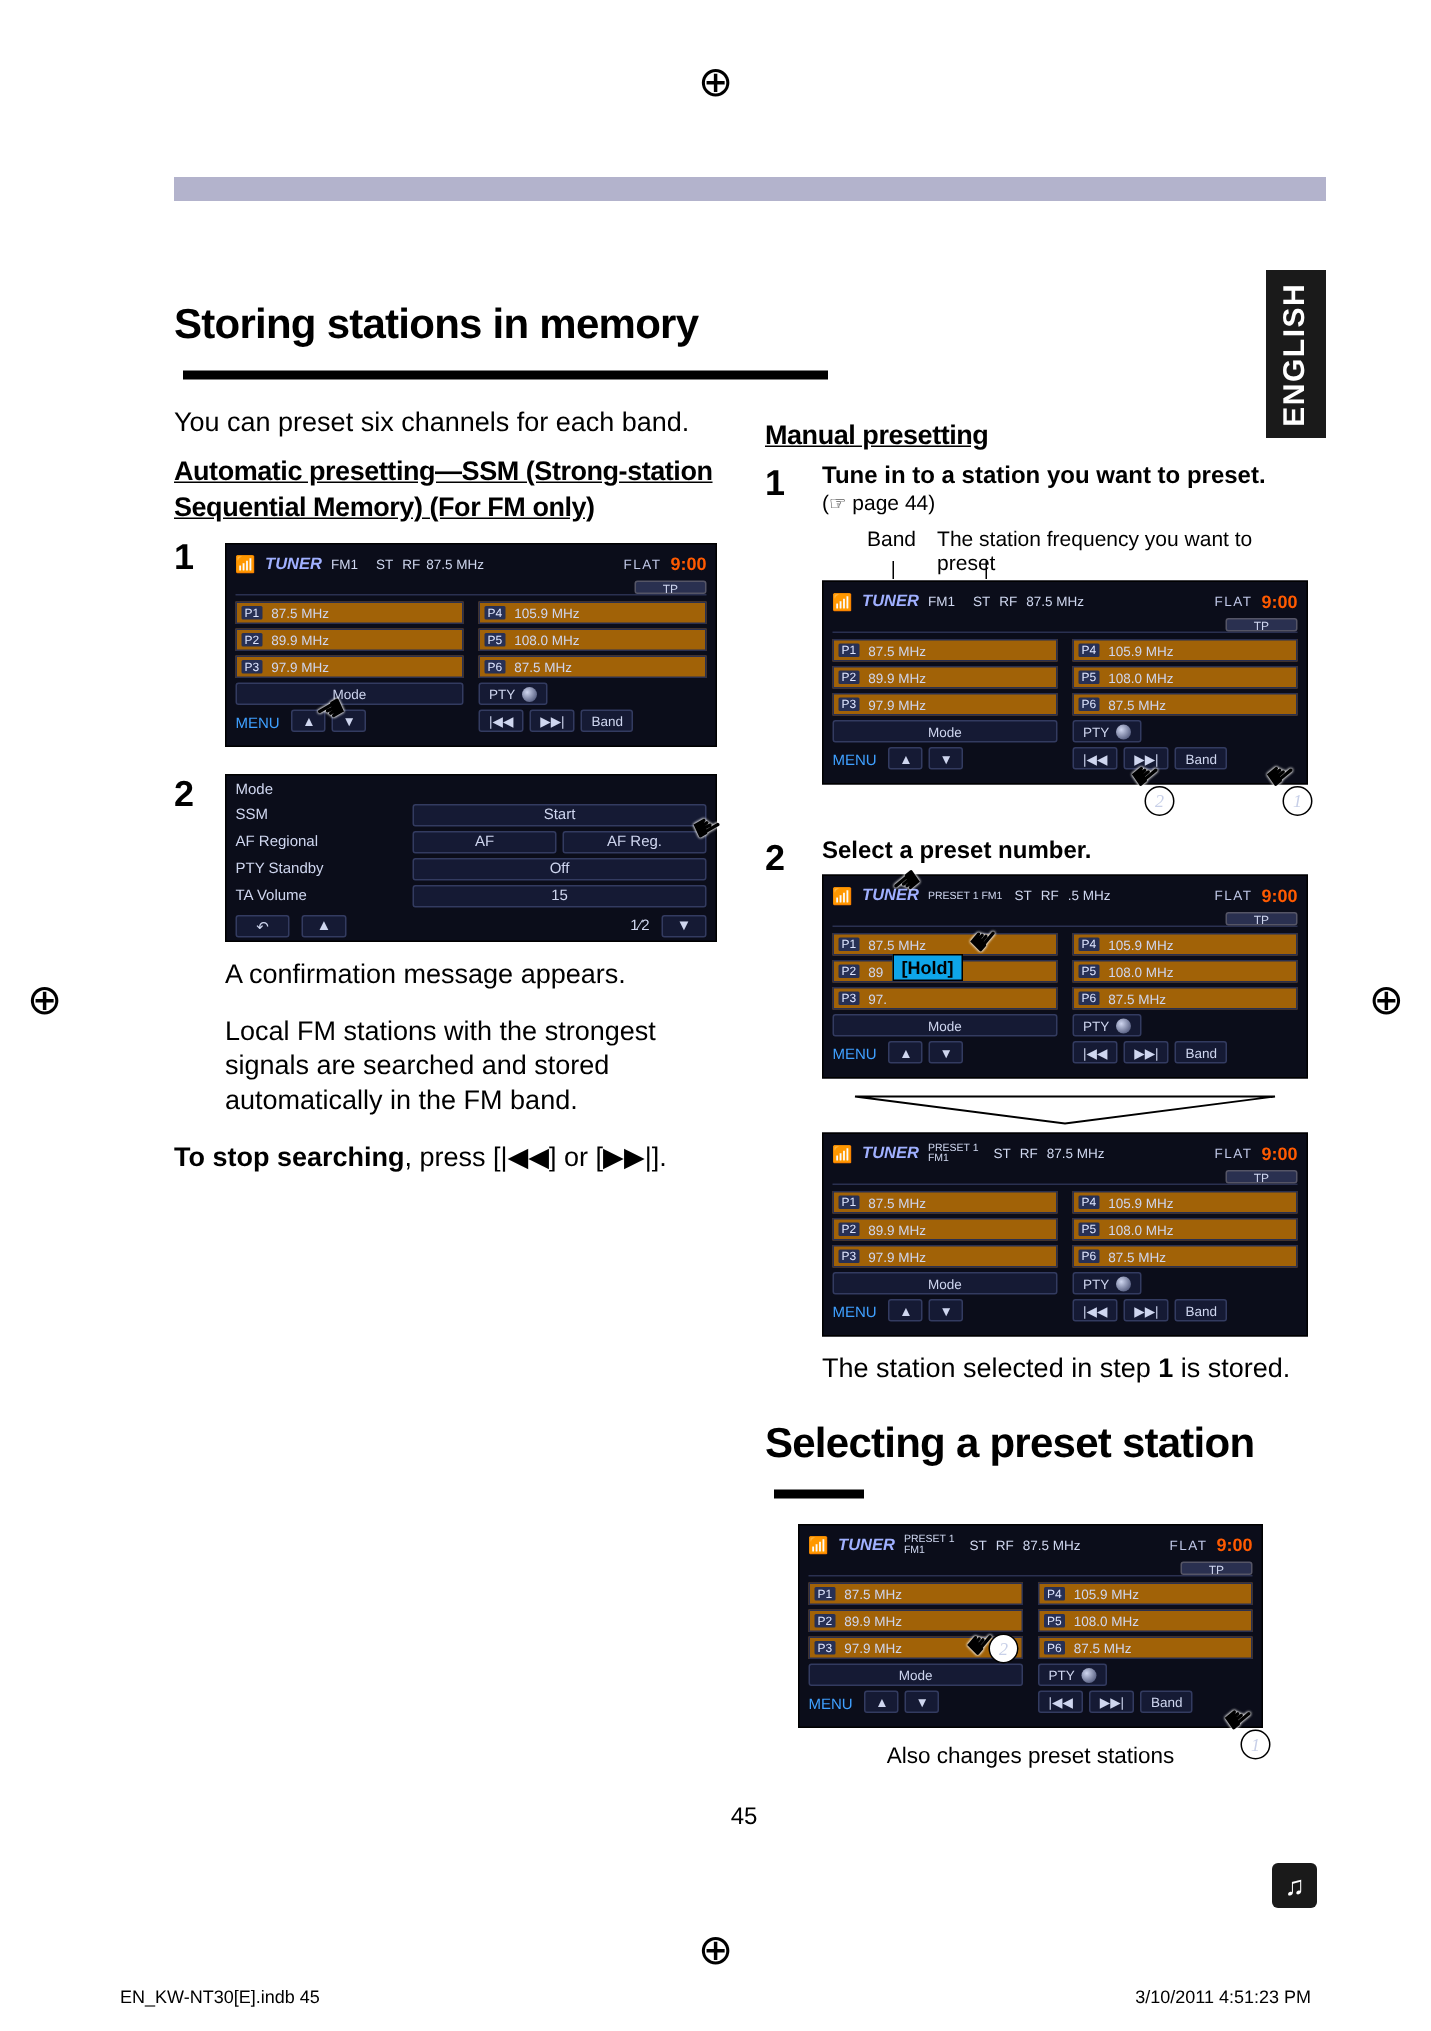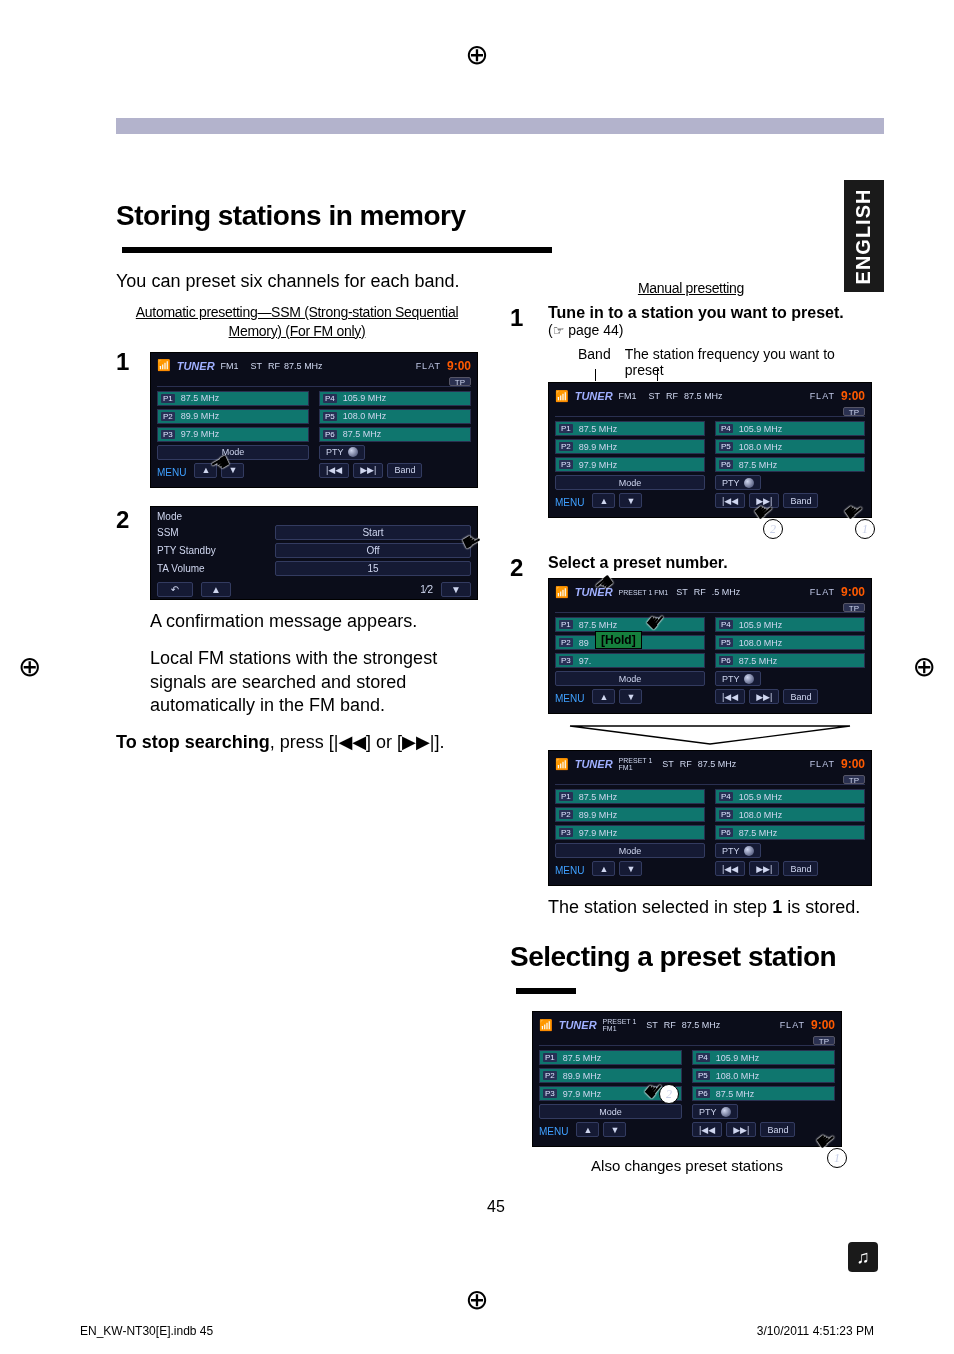--- a/index.html
+++ b/index.html
@@ -25,59 +25,59 @@
 
   .content { position: absolute; left: 46px; top: 130px; width: 760px; }
 
   .columns { display:flex; gap: 32px; }
   .col { width: 362px; }
 
   h1 { font-family: "Arial Black","Helvetica Neue",Arial,sans-serif; font-weight: 900; font-size: 28px; font-stretch: condensed; letter-spacing: -0.5px; margin-bottom: 6px; position: relative; }
   h1 .rule { display:inline-block; vertical-align: middle; height: 6px; background: #000; }
   h1 .rule.short { width: 60px; margin-left:6px;}
   h1 .rule.long { width: 430px; margin-left:6px;}
-  h2 { font-weight: 400; font-size: 14px; text-decoration: underline; margin: 10px 0 6px; letter-spacing:-0.3px;text-align:center;}
+  h2 { font-weight: 700; font-size: 18px; text-decoration: underline; margin: 10px 0 6px; letter-spacing:-0.3px;}
   h2.split { line-height: 1.3; }
   .body-text { font-size: 18px; line-height: 1.3; font-weight: 400; }
   .step-num { font-family: "Arial Black",Arial,sans-serif; font-weight: 900; font-size: 24px; display:inline-block; width:24px; vertical-align: top;}
   .step-num.tight { margin-right: 4px; }
   .step-block { display:flex; gap:10px; margin: 8px 0; align-items:flex-start;}
   .step-body { flex:1; }
   .step-title { font-weight: 700; font-size:16px; }
   .page-ref { font-size: 14px; }
   .pointer-icon { display:inline-block; font-size:13px;}
   .caption { font-size: 15px; text-align:center; margin-top:4px;}
 
   
   .device { background: #0b0d1a; color: #c8d0e8; font-family: Arial, sans-serif; font-size: 11px; border: 1px solid #000; padding: 4px 6px 6px; margin: 4px 0 10px; position:relative;}
   .dev-top { display:flex; align-items:center; gap:6px; height:18px; }
   .dev-src { color:#a0b0ff; font-style:italic; font-weight:bold;}
   .dev-band { color:#d0d8f0; font-size:9px;}
   .dev-freq { color:#d0d8f0; font-size:9px;}
   .dev-flat { margin-left:auto; color:#c0c8e8; font-size:9px; letter-spacing:1px;}
   .dev-time { color:#ff5a00; font-weight:bold; font-size:12px;}
   .dev-sub { height:10px; border-bottom:1px solid #2a3050; margin:2px 0 4px; display:flex; justify-content:flex-end;}
-  .dev-tp { background:#2a3050; color:#cfd6ef; font-size:8px; padding:0 5px; border:1px solid #556; border-radius:2px;}
+  .dev-tp { background:#2a3050; color:#cfd6ef; font-size:8px; padding:0 18px; border:1px solid #556; border-radius:2px;}
   .preset-grid { display:grid; grid-template-columns: 1fr 1fr; gap:3px 10px; margin-bottom:3px;}
-  .preset { display:flex; gap:6px; align-items:center; background:#0f766e; border:1px solid #2a3050; padding:1px 3px; height:15px;}
+  .preset { display:flex; gap:6px; align-items:center; background:#a16207; border:1px solid #2a3050; padding:1px 3px; height:15px;}
   .preset .pl { background:#273055; color:#dfe6ff; font-size:8px; padding:0 2px; border-radius:1px;}
   .preset .pv { color:#cfd6ef; font-size:9px;}
   .dev-row2 { display:grid; grid-template-columns: 1fr 1fr; gap:10px; margin-bottom:3px;}
   .btnbar { display:flex; gap:4px; align-items:flex-end;}
   .dbtn { background:#151a34; border:1px solid #333b60; color:#cfd6ef; font-size:9px; height:15px; display:inline-flex; align-items:center; justify-content:center; padding:0 6px; border-radius:2px;}
   .dbtn.wide { flex:1; }
   .dbtn.lbl { min-width:42px;}
   .menu-lab { color:#3fa0ff; font-size:10px; margin-right:4px;}
   .pty-dot { width:10px; height:10px; border-radius:50%; background: radial-gradient(circle at 35% 35%, #cfd6ef, #333b60); margin-left:4px; display:inline-block;}
   .hand { position:absolute; font-size:22px; color:#000; text-shadow: 0 0 2px #fff, 0 0 2px #fff; pointer-events:none;}
   .circ { position:absolute; width:20px; height:20px; border:1.5px solid #000; border-radius:50%; background:#fff; display:flex; align-items:center; justify-content:center; font-size:12px; font-family: serif; font-style:italic;}
   .tick-lines { position:absolute; top:-14px; display:flex; flex-direction:column; align-items:center; font-size:14px;}
   .tick-lines .t { height:12px; width:1px; background:#000; }
   svg.wedge-svg { display:block; margin: 0 auto 4px;}
-  .hold-box { position:absolute; background:#15803d; color:#000; font-weight:bold; font-size:12px; padding:1px 5px; border:1px solid #000;}
+  .hold-box { position:absolute; background:#0ea5e9; color:#000; font-weight:bold; font-size:12px; padding:1px 5px; border:1px solid #000;}
 
   
   .mode-menu { background:#0b0d1a; color:#cfd6ef; border:1px solid #000; padding:4px 6px 2px; font-size:11px;}
   .mode-title { color:#cfd6ef; margin-bottom:2px; font-size:10px;}
   .mode-row { display:flex; align-items:center; gap:8px; height:18px;}
   .mode-label { width:110px; color:#cfd6ef; font-size:10px;}
   .mode-val { flex:1; display:flex; gap:4px;}
   .mode-btn { background:#151a34; border:1px solid #333b60; color:#cfd6ef; font-size:10px; height:15px; display:flex; align-items:center; justify-content:center; border-radius:2px;}
   .mode-btn.wide { flex:1; }
   .mode-foot { display:flex; align-items:center; gap:8px; margin-top:4px;}
@@ -196,20 +196,27 @@
           <div class="step-body">
             <div class="mode-menu" style="position:relative">
               <div class="mode-title">Mode</div>
               <div class="mode-row">
                   <span class="mode-label">SSM</span>
                   <span class="mode-val">
                     <span class="mode-btn wide">Start</span>
                   </span>
                 </div>
               <div class="mode-row">
+                  <span class="mode-label">AF Regional</span>
+                  <span class="mode-val">
+                    <span class="mode-btn wide">AF</span>
+                    <span class="mode-btn wide">AF Reg.</span>
+                  </span>
+                </div>
+              <div class="mode-row">
                   <span class="mode-label">PTY Standby</span>
                   <span class="mode-val">
                     <span class="mode-btn wide">Off</span>
                   </span>
                 </div>
               <div class="mode-row">
                   <span class="mode-label">TA Volume</span>
                   <span class="mode-val">
                     <span class="mode-btn wide">15</span>
                   </span>

